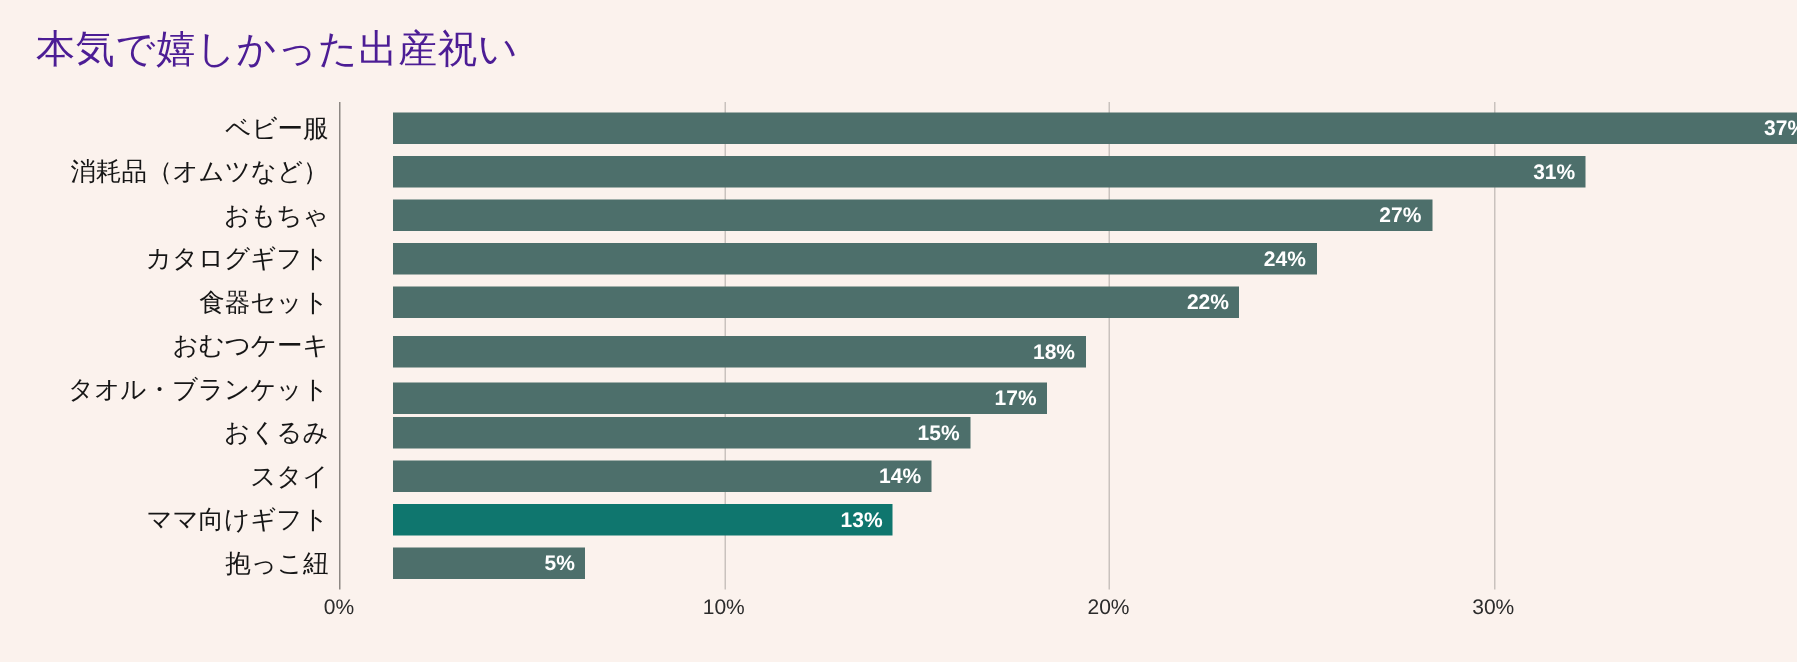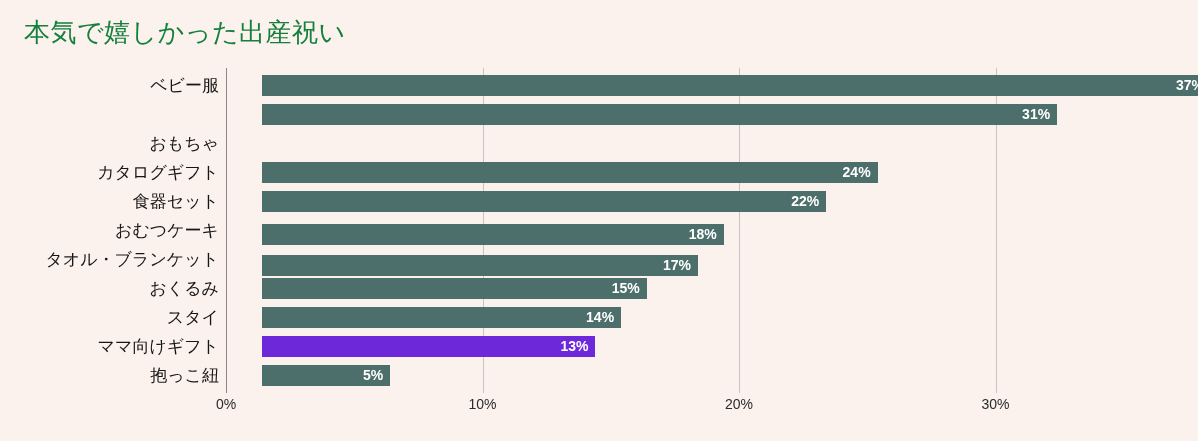--- a/index.html
+++ b/index.html
@@ -18,21 +18,21 @@
     width: 1198px;
     height: 441px;
     background: #fbf2ed;
   }
   #chart-title {
     position: absolute;
     left: 24px;
     top: 15px;
     font-size: 26px;
     line-height: 34px;
-    color: #15803d;
+    color: #4c1d95;
     letter-spacing: 0.5px;
     white-space: nowrap;
   }
   
   #plot-area {
     position: absolute;
     left: 226px;
     top: 68px;
     width: 960px;
     height: 325px;
@@ -123,20 +123,21 @@
 </style>
 </head>
 <body>
 
 <div id="chart-root">
 
   <div id="chart-title">本気で嬉しかった出産祝い</div>
 
   <div id="ylabels-layer">
       <div class="y-label" style="top: 7px;">ベビー服</div>
+      <div class="y-label" style="top: 36px;">消耗品（オムツなど）</div>
       <div class="y-label" style="top: 65px;">おもちゃ</div>
       <div class="y-label" style="top: 94px;">カタログギフト</div>
       <div class="y-label" style="top: 123px;">食器セット</div>
       <div class="y-label" style="top: 181px;">タオル・ブランケット</div>
       <div class="y-label" style="top: 152px;">おむつケーキ</div>
       <div class="y-label" style="top: 210px;">おくるみ</div>
       <div class="y-label" style="top: 239px;">スタイ</div>
       <div class="y-label" style="top: 268px;">ママ向けギフト</div>
       <div class="y-label" style="top: 297px;">抱っこ紐</div>
     </div>
@@ -152,20 +153,25 @@
         <div class="bar-row" style="top: 7px;">
           <div class="bar" style="width: 949.05px; background: rgb(77, 111, 107);">
             <span class="bar-value">37%</span>
           </div>
         </div>
         <div class="bar-row" style="top: 36px;">
           <div class="bar" style="width: 795.15px; background: rgb(77, 111, 107);">
             <span class="bar-value">31%</span>
           </div>
         </div>
+        <div class="bar-row" style="top: 65px;">
+          <div class="bar" style="width: 692.55px; background: rgb(77, 111, 107);">
+            <span class="bar-value">27%</span>
+          </div>
+        </div>
         <div class="bar-row" style="top: 94px;">
           <div class="bar" style="width: 615.6px; background: rgb(77, 111, 107);">
             <span class="bar-value">24%</span>
           </div>
         </div>
         <div class="bar-row" style="top: 123px;">
           <div class="bar" style="width: 564.3px; background: rgb(77, 111, 107);">
             <span class="bar-value">22%</span>
           </div>
         </div>
@@ -183,21 +189,21 @@
           <div class="bar" style="width: 384.75px; background: rgb(77, 111, 107);">
             <span class="bar-value">15%</span>
           </div>
         </div>
         <div class="bar-row" style="top: 239px;">
           <div class="bar" style="width: 359.1px; background: rgb(77, 111, 107);">
             <span class="bar-value">14%</span>
           </div>
         </div>
         <div class="bar-row" style="top: 268px;">
-          <div class="bar" style="width: 333.45px; background: #6d28d9;">
+          <div class="bar" style="width: 333.45px; background: #0f766e;">
             <span class="bar-value">13%</span>
           </div>
         </div>
         <div class="bar-row" style="top: 297px;">
           <div class="bar" style="width: 128.25px; background: rgb(77, 111, 107);">
             <span class="bar-value">5%</span>
           </div>
         </div>
       </div>
   </div>

